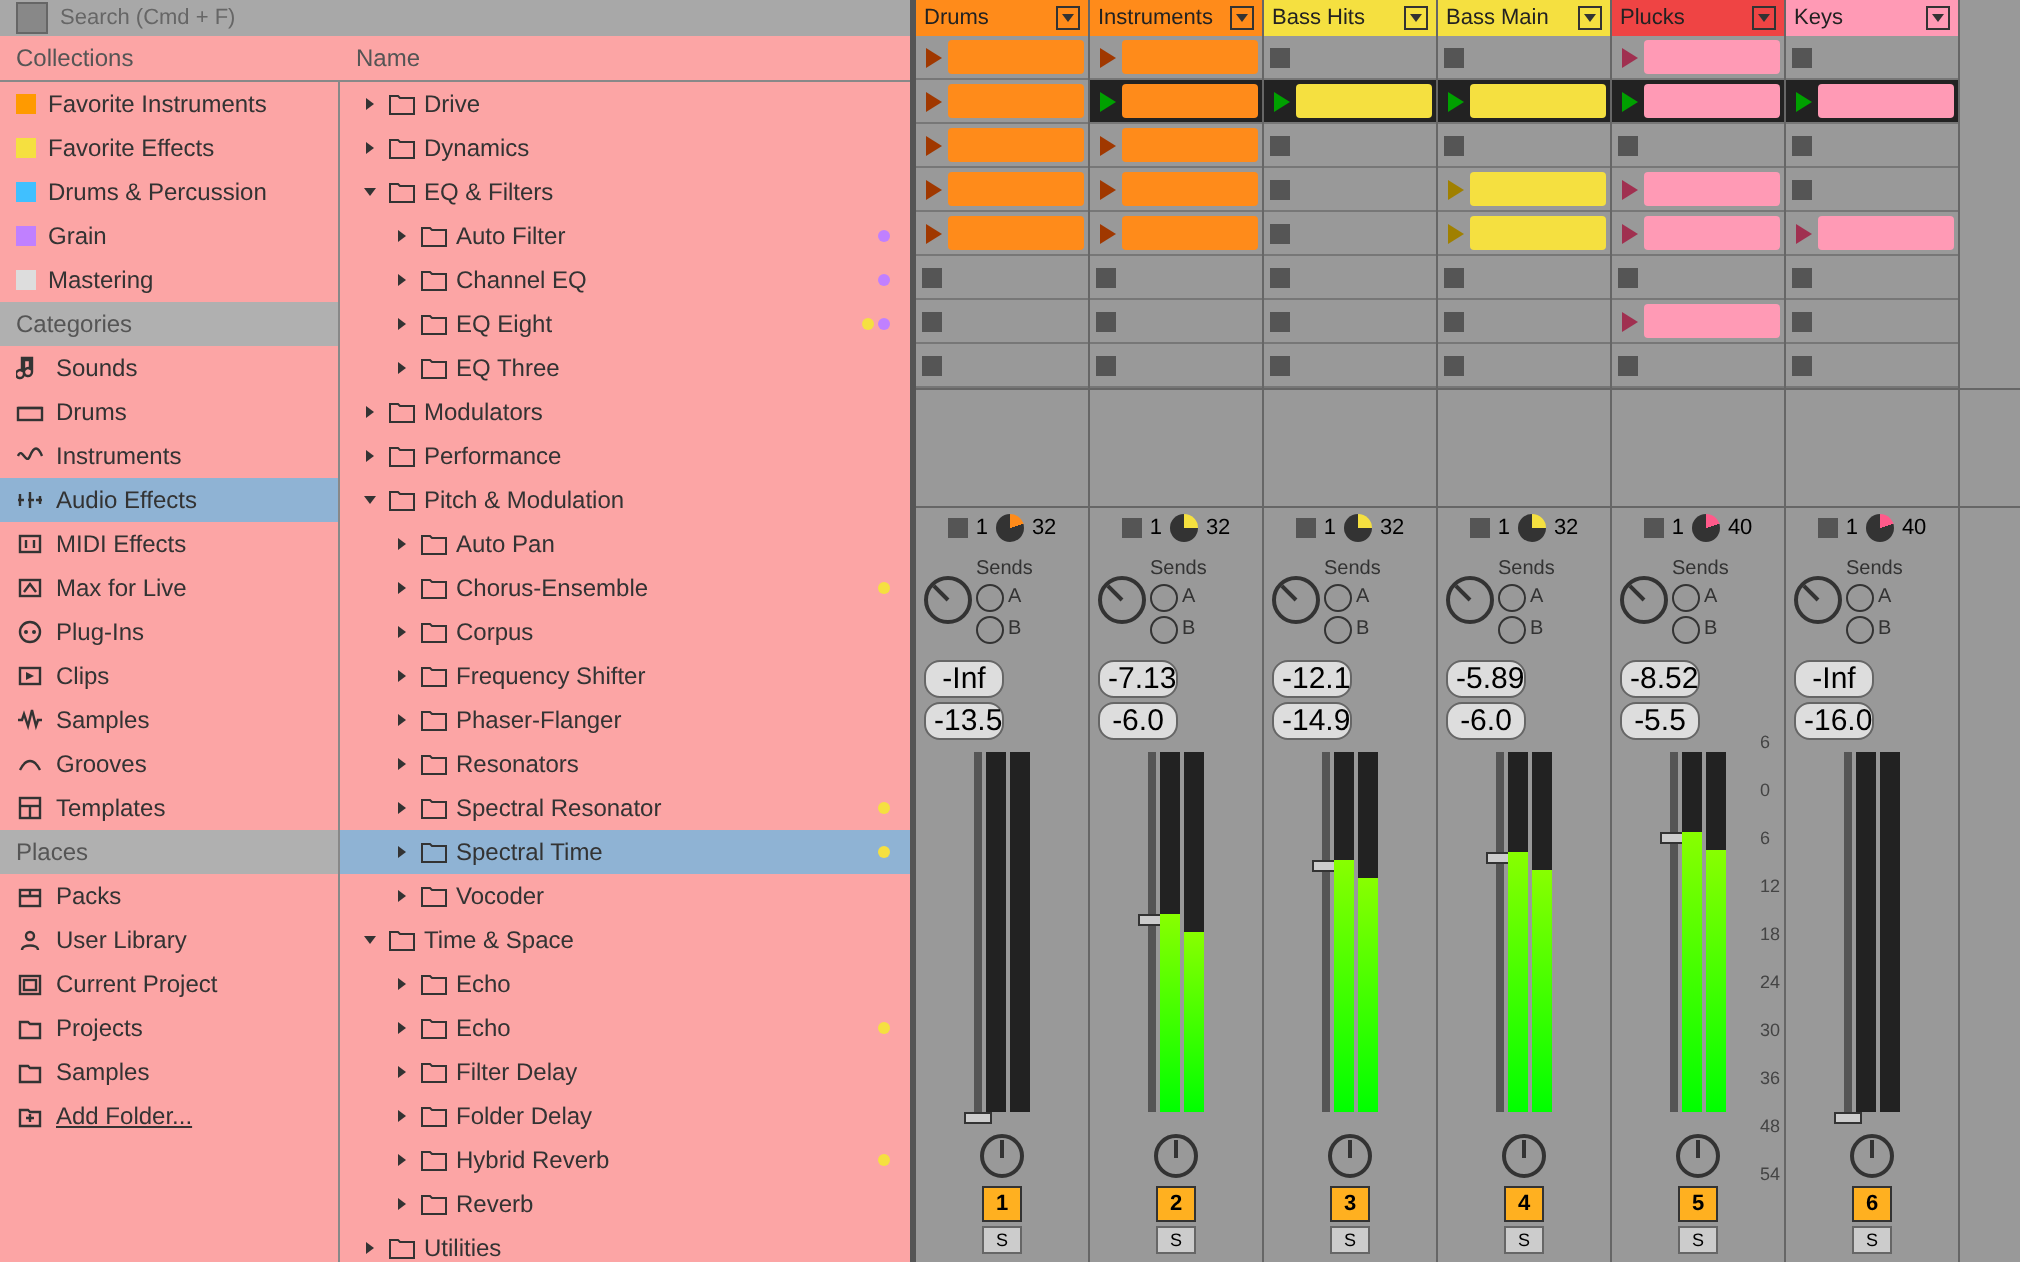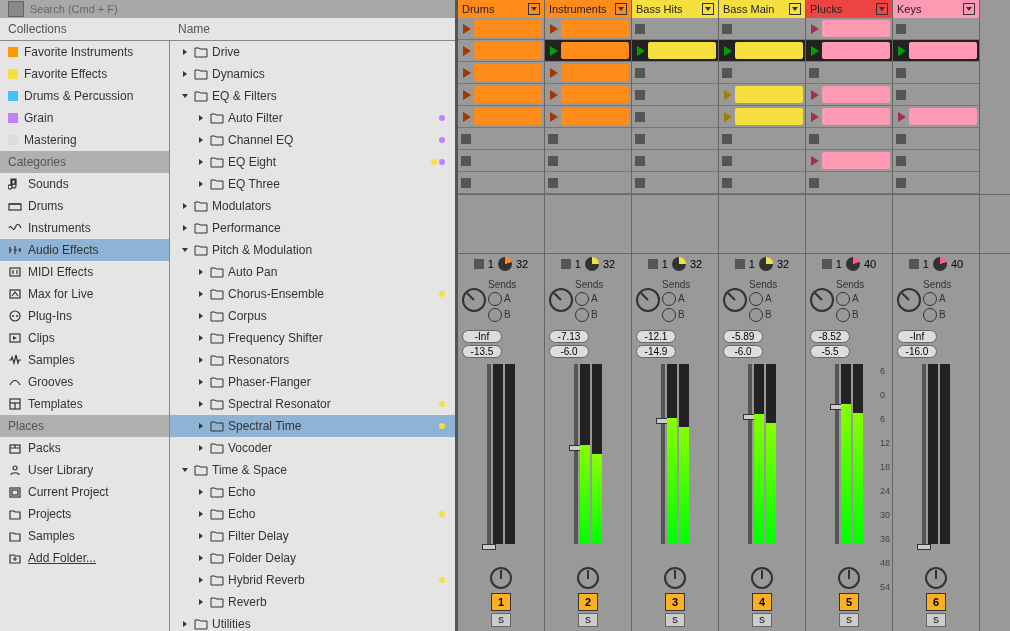--- a/index.html
+++ b/index.html
@@ -1,19 +1,19 @@
 <!DOCTYPE html>
 <html><head>
 <meta charset="utf-8">
 <style>
 * { margin: 0; padding: 0; box-sizing: border-box; font-family: Arial, sans-serif; }
 body { background: #999; width: 1010px; height: 631px; overflow: hidden; display: flex; }
 
 
-.browser { width: 458px; background: #e5e5e5; display: flex; flex-direction: column; border-right: 3px solid #555; }
+.browser { width: 458px; background: #fca5a5; display: flex; flex-direction: column; border-right: 3px solid #555; }
 .search-bar { height: 18px; background: #a8a8a8; padding: 2px 8px; font-size: 11px; color: #666; display: flex; align-items: center; }
 .search-toggle { width: 16px; height: 16px; background: #888; border: 1px solid #666; margin-right: 6px; }
 .browser-columns { display: flex; flex: 1; overflow: hidden; }
 .browser-left { width: 170px; border-right: 1px solid #888; overflow-y: auto; }
 .browser-right { flex: 1; overflow-y: auto; }
 .section-header { font-size: 12px; color: #555; padding: 4px 8px; background: #b0b0b0; }
 .header-bar { display: flex; border-bottom: 1px solid #888; }
 .header-bar .col-left { width: 170px; font-size: 12px; color: #555; padding: 4px 8px; }
 .header-bar .col-right { flex: 1; font-size: 12px; color: #555; padding: 4px 8px; }
 .cat-item, .place-item, .collection-item { display: flex; align-items: center; padding: 3px 8px; font-size: 12px; color: #333; cursor: pointer; gap: 6px; height: 22px; }
@@ -53,21 +53,21 @@
 
 .sends-row { display: flex; height: 52px; }
 .sends-cell { width: 87px; border-right: 1px solid #666; display: flex; align-items: center; padding: 4px; gap: 2px; }
 .knob { width: 24px; height: 24px; border: 2px solid #333; border-radius: 50%; position: relative; }
 .knob::after { content: ''; position: absolute; width: 2px; height: 10px; background: #333; left: 50%; top: 0; transform-origin: bottom; transform: translateX(-50%) rotate(-45deg); }
 .sends-label { font-size: 10px; color: #333; }
 .mini-knob { width: 14px; height: 14px; border: 1.5px solid #333; border-radius: 50%; }
 
 .mixer-row { display: flex; flex: 1; }
 .mixer-cell { width: 87px; border-right: 1px solid #666; padding: 4px; display: flex; flex-direction: column; position: relative; }
-.vol-readout { font-size: 10px; background: #ddd; border: 1px solid #666; border-radius: 8px; padding: 0 4px; text-align: center; margin-bottom: 2px; width: 40px; }
+.vol-readout { font-size: 15px; background: #ddd; border: 1px solid #666; border-radius: 8px; padding: 0 4px; text-align: center; margin-bottom: 2px; width: 40px; }
 .meter-area { flex: 1; display: flex; justify-content: center; gap: 2px; padding: 4px 0; position: relative; }
 .fader-track { width: 4px; background: #555; position: relative; }
 .fader-handle { position: absolute; width: 14px; height: 6px; background: #ccc; border: 1px solid #333; left: -5px; }
 .meter { width: 10px; background: #222; position: relative; overflow: hidden; }
 .meter-fill { position: absolute; bottom: 0; width: 100%; background: linear-gradient(to top, #0f0, #8f0); }
 .pan-knob { width: 22px; height: 22px; border: 2px solid #333; border-radius: 50%; margin: 2px auto; position: relative; }
 .pan-knob::after { content: ''; position: absolute; width: 2px; height: 9px; background: #333; left: 50%; top: 1px; transform: translateX(-50%); }
 .track-num { width: 20px; height: 18px; border: 1px solid #333; display: flex; align-items: center; justify-content: center; font-size: 11px; font-weight: bold; margin: 2px auto; }
 .solo-btn { width: 20px; height: 14px; border: 1px solid #666; background: #ccc; display: flex; align-items: center; justify-content: center; font-size: 9px; margin: 0 auto; }
 .db-scale { position: absolute; right: 2px; top: 40px; font-size: 9px; color: #444; display: flex; flex-direction: column; gap: 14px; }
@@ -491,36 +491,36 @@
     <span class="tree-arrow">
               <svg width="8" height="8" viewBox="0 0 8 8">
                 <path d="M2 1l4 3-4 3" fill="#333"></path>
               </svg>
             </span>
     <span class="tree-folder-icon">
               <svg width="14" height="12" viewBox="0 0 14 12">
                 <path d="M1 2h4l1 1h7v8H1z" stroke="#333" stroke-width="1" fill="none"></path>
               </svg>
             </span>
+    <span class="tree-label">Phaser-Flanger</span>
+    <span class="tree-dots"></span>
+  </div>
+          <div class="tree-item ">
+    <span class="tree-indent" style="width:16px"></span>
+    <span class="tree-arrow">
+              <svg width="8" height="8" viewBox="0 0 8 8">
+                <path d="M2 1l4 3-4 3" fill="#333"></path>
+              </svg>
+            </span>
+    <span class="tree-folder-icon">
+              <svg width="14" height="12" viewBox="0 0 14 12">
+                <path d="M1 2h4l1 1h7v8H1z" stroke="#333" stroke-width="1" fill="none"></path>
+              </svg>
+            </span>
     <span class="tree-label">Resonators</span>
-    <span class="tree-dots"></span>
-  </div>
-          <div class="tree-item ">
-    <span class="tree-indent" style="width:16px"></span>
-    <span class="tree-arrow">
-              <svg width="8" height="8" viewBox="0 0 8 8">
-                <path d="M2 1l4 3-4 3" fill="#333"></path>
-              </svg>
-            </span>
-    <span class="tree-folder-icon">
-              <svg width="14" height="12" viewBox="0 0 14 12">
-                <path d="M1 2h4l1 1h7v8H1z" stroke="#333" stroke-width="1" fill="none"></path>
-              </svg>
-            </span>
-    <span class="tree-label">Phaser-Flanger</span>
     <span class="tree-dots"></span>
   </div>
           <div class="tree-item ">
     <span class="tree-indent" style="width:16px"></span>
     <span class="tree-arrow">
               <svg width="8" height="8" viewBox="0 0 8 8">
                 <path d="M2 1l4 3-4 3" fill="#333"></path>
               </svg>
             </span>
     <span class="tree-folder-icon">

